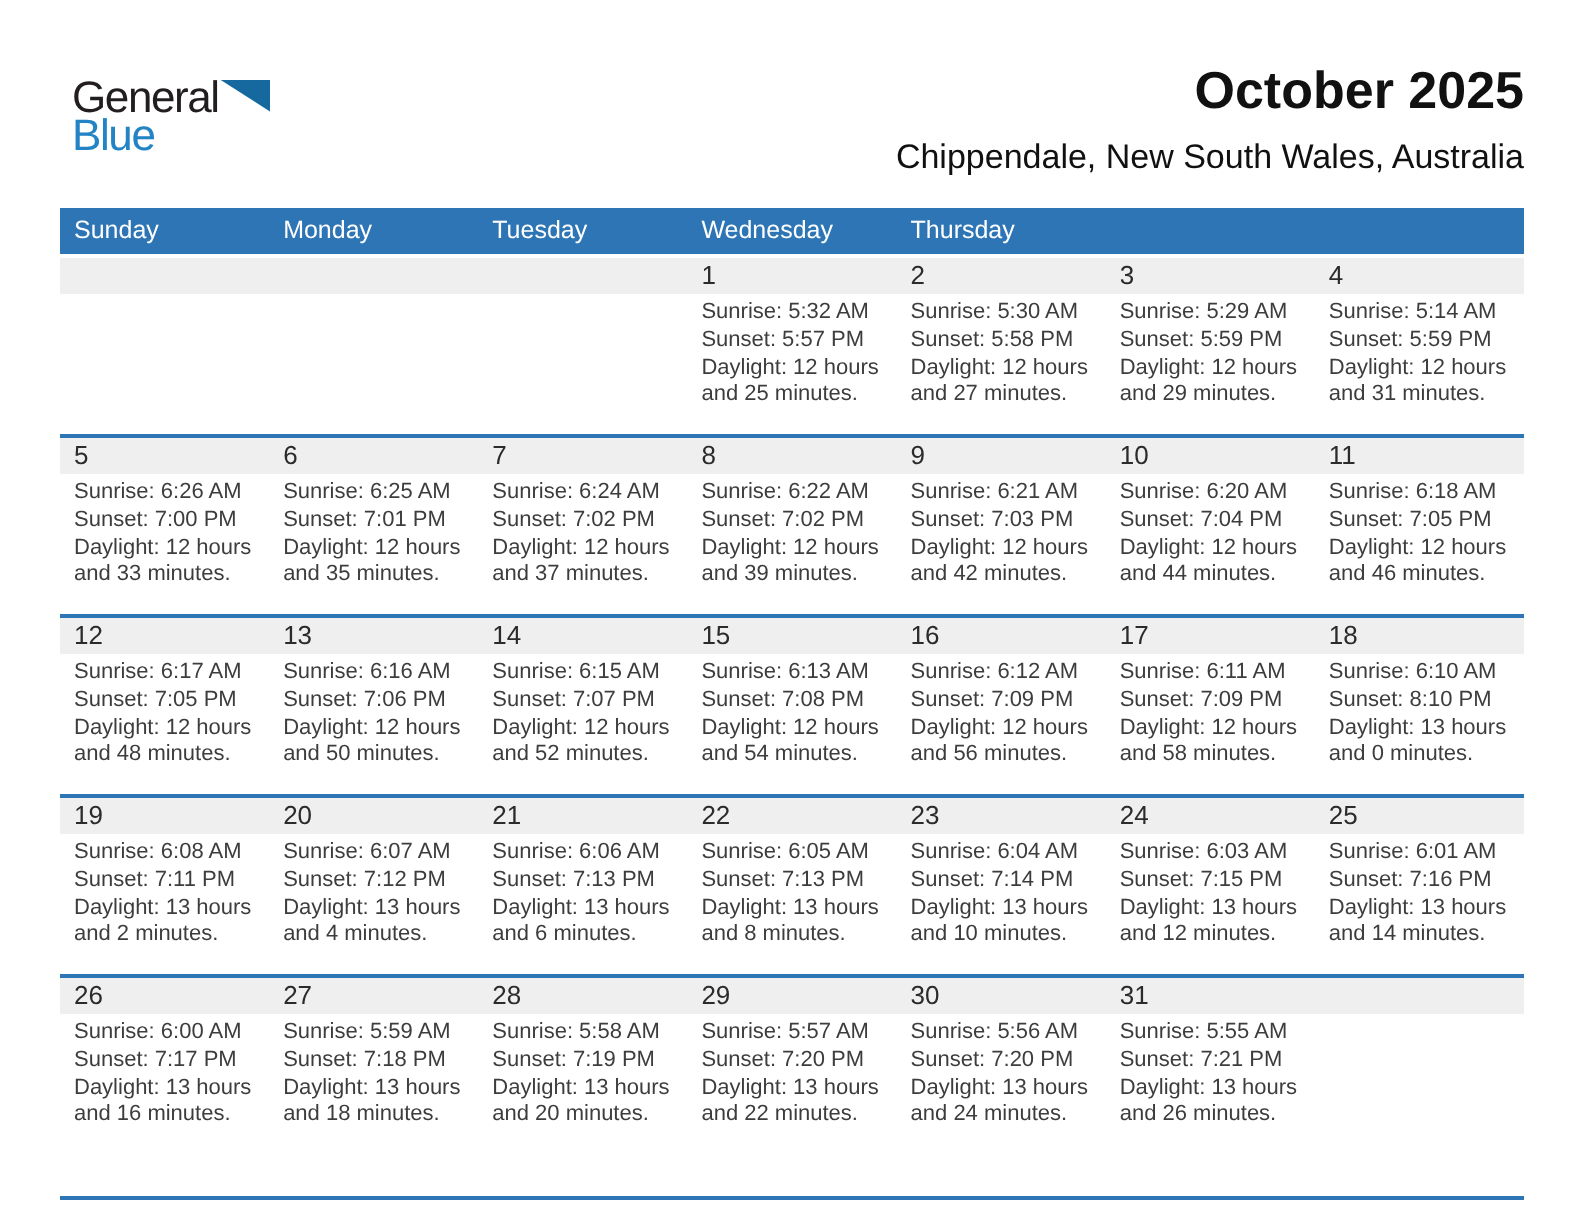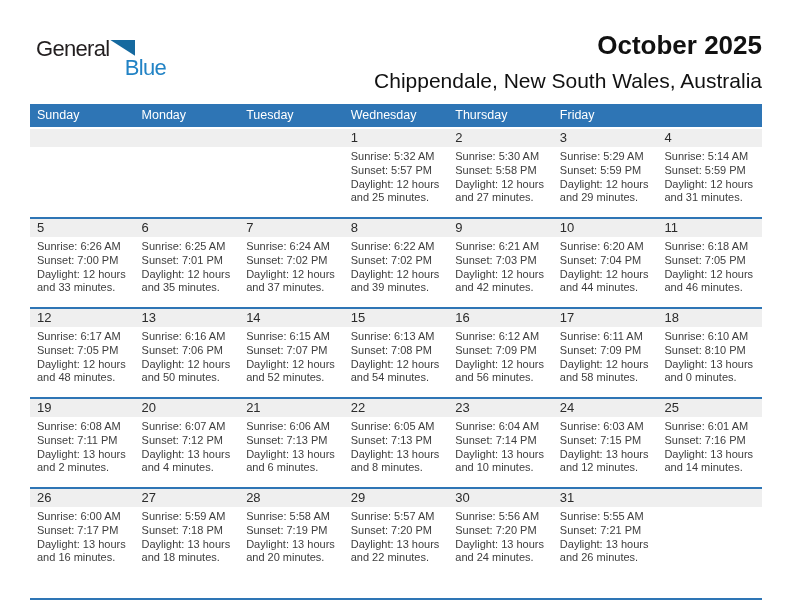--- a/index.html
+++ b/index.html
@@ -4,37 +4,37 @@
 <style>
   * { margin:0; padding:0; box-sizing:border-box; }
   html,body { background:#ffffff; }
   body { font-family:"Liberation Sans", sans-serif; }
   .page {
     position:relative; width:792px; height:612px; background:#fff;
     overflow:hidden;
   }
   
   .topbar { position:absolute; left:30px; right:30px; top:30px; height:70px; }
-  .logo { position:absolute; left:6px; top:8px; width:130px; height:56px;text-align:right; }
+  .logo { position:absolute; left:6px; top:8px; width:130px; height:56px; }
   .logo-row1 { display:flex; align-items:flex-start; }
   .logo-general {
     font-size:22px; line-height:22px; color:#221e1f; letter-spacing:-0.7px;
   }
   .logo-triangle {
     display:inline-block; width:25px; height:16px; margin-left:1px; margin-top:2px;
     background:var(--logo-triangle-color,#15699f);
     clip-path:polygon(0 0, 100% 0, 100% 100%);
   }
   .logo-blue {
     font-size:22px; line-height:20px; color:var(--logo-blue,#2283c5);
     letter-spacing:-0.7px; margin-top:-2px;
   }
   .titles { position:absolute; right:0; top:0; text-align:right; width:500px; }
   .page-title { font-size:26px; font-weight:bold; color:#111; line-height:30px; }
-  .page-subtitle { font-size:21px; font-weight:normal; color:#111; margin-top:9px; }
+  .page-subtitle { font-size:17px; font-weight:normal; color:#111; margin-top:9px; }
 
   
   .calendar { position:absolute; left:30px; top:104px; width:732px; }
   .dow-row {
     display:grid; grid-template-columns:repeat(7,1fr);
     background:var(--accent-blue,#2e75b5); height:23px;
   }
   .dow-cell {
     color:#fff; font-size:12.5px; line-height:23px; padding-left:7px;
     white-space:nowrap; overflow:hidden;
@@ -76,21 +76,20 @@
     </div>
   </div>
 
   <div class="calendar">
     <div class="dow-row" id="dow-row">
         <div class="dow-cell">Sunday</div>
         <div class="dow-cell">Monday</div>
         <div class="dow-cell">Tuesday</div>
         <div class="dow-cell">Wednesday</div>
         <div class="dow-cell">Thursday</div>
-        <div class="dow-cell">Friday</div>
       </div>
     <div id="weeks">
         <div class="week-row">
           <div class="day-cell">
             <div class="day-num"></div>
           </div>
           <div class="day-cell">
             <div class="day-num"></div>
           </div>
           <div class="day-cell">

